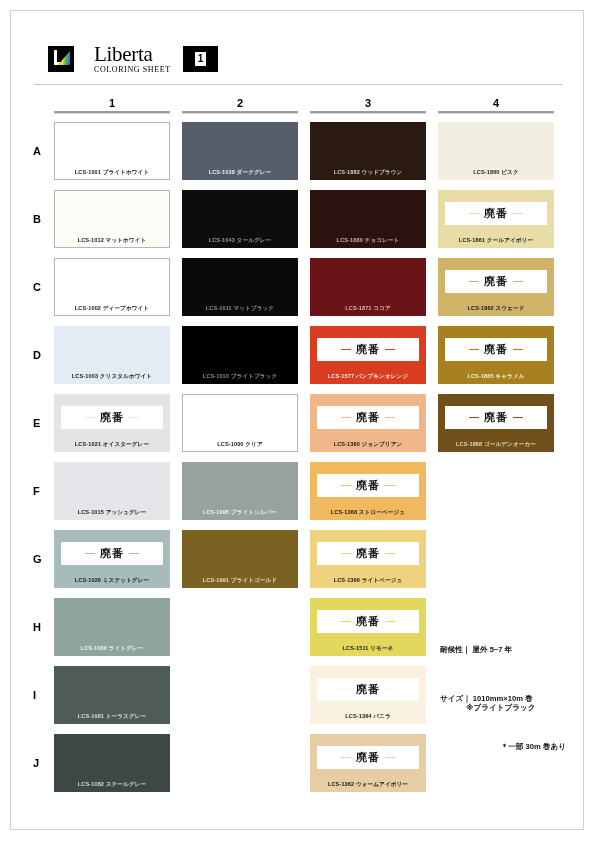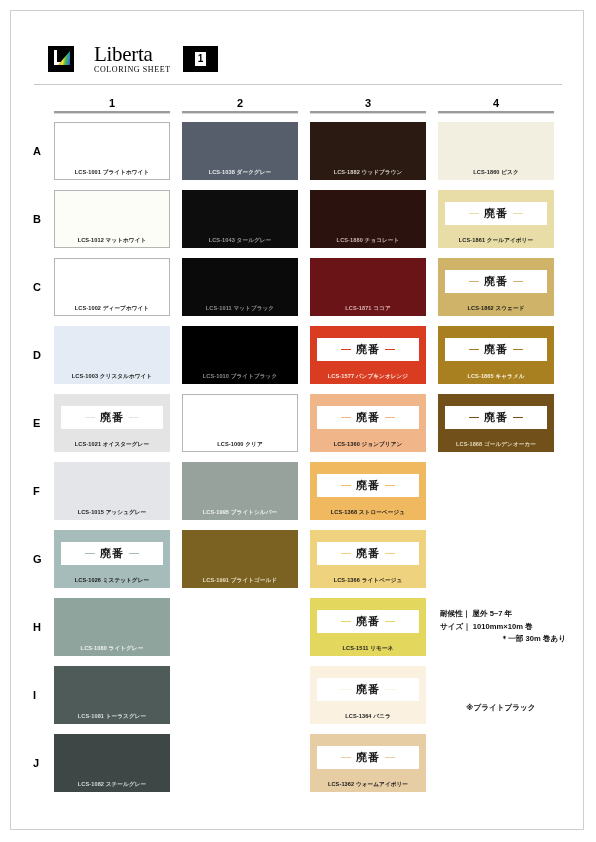--- a/index.html
+++ b/index.html
@@ -213,21 +213,21 @@
   .spec-note {
     position: absolute;
     left: 440px;
     top: 608px;
     width: 130px;
     font-size: 7.6px;
     font-weight: bold;
     line-height: 1.65;
     color: #111;
   }
-  .spec-line { white-space: nowrap; }
+  .spec-line { white-space: nowrap; margin-top: 36px; }
   .spec-line.indent { text-align: right; padding-right: 4px; }
   .back-note {
     position: absolute;
     left: 466px;
     top: 703px;
     font-size: 7.6px;
     font-weight: bold;
     color: #111;
     white-space: nowrap;
   }

